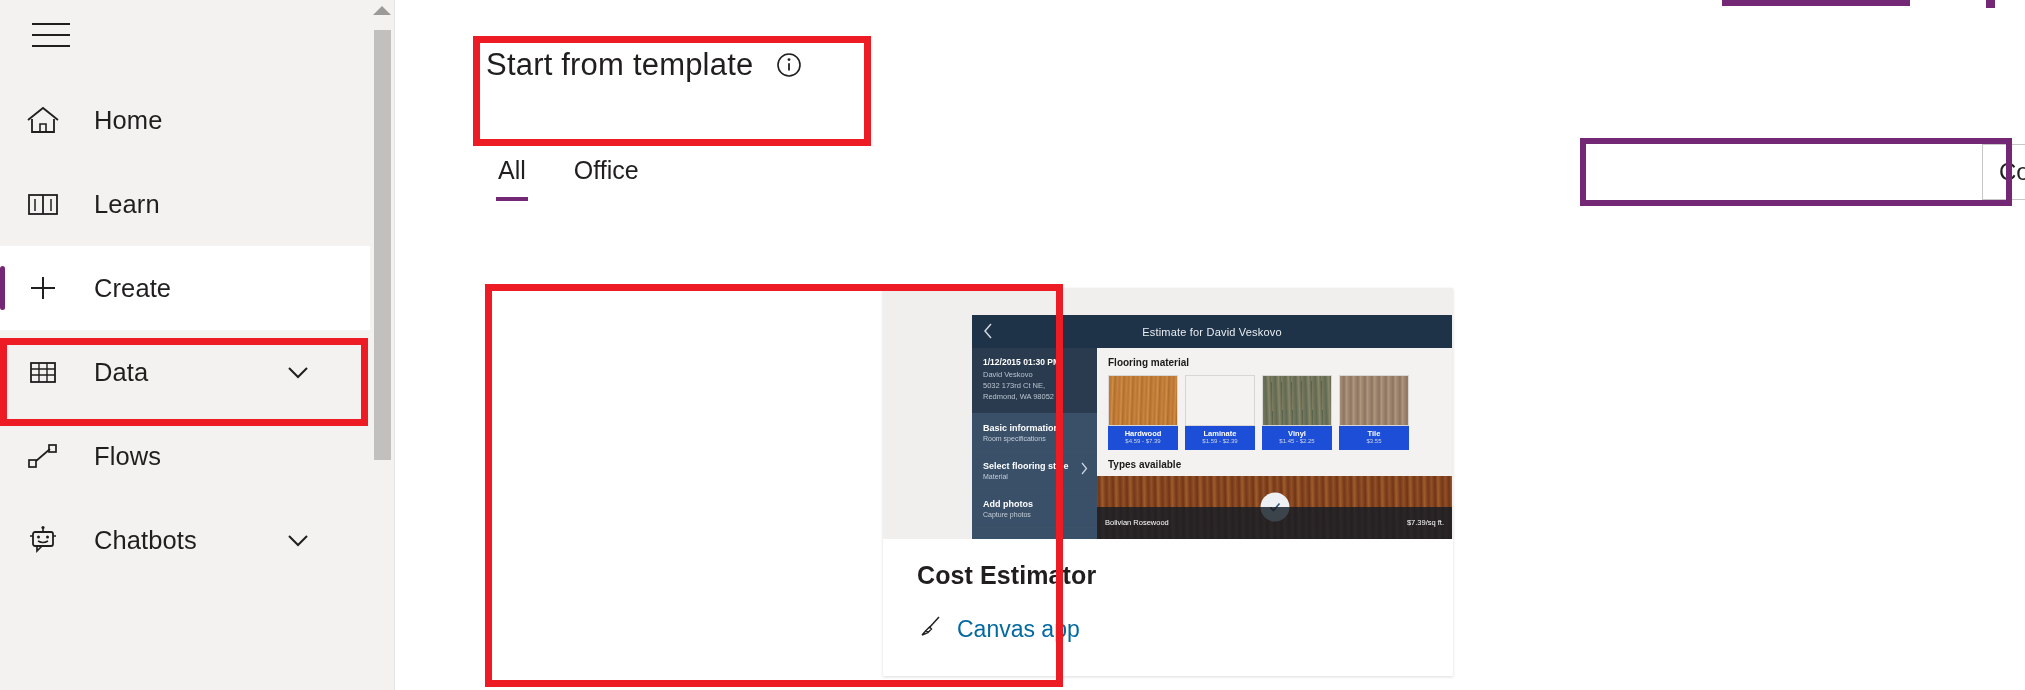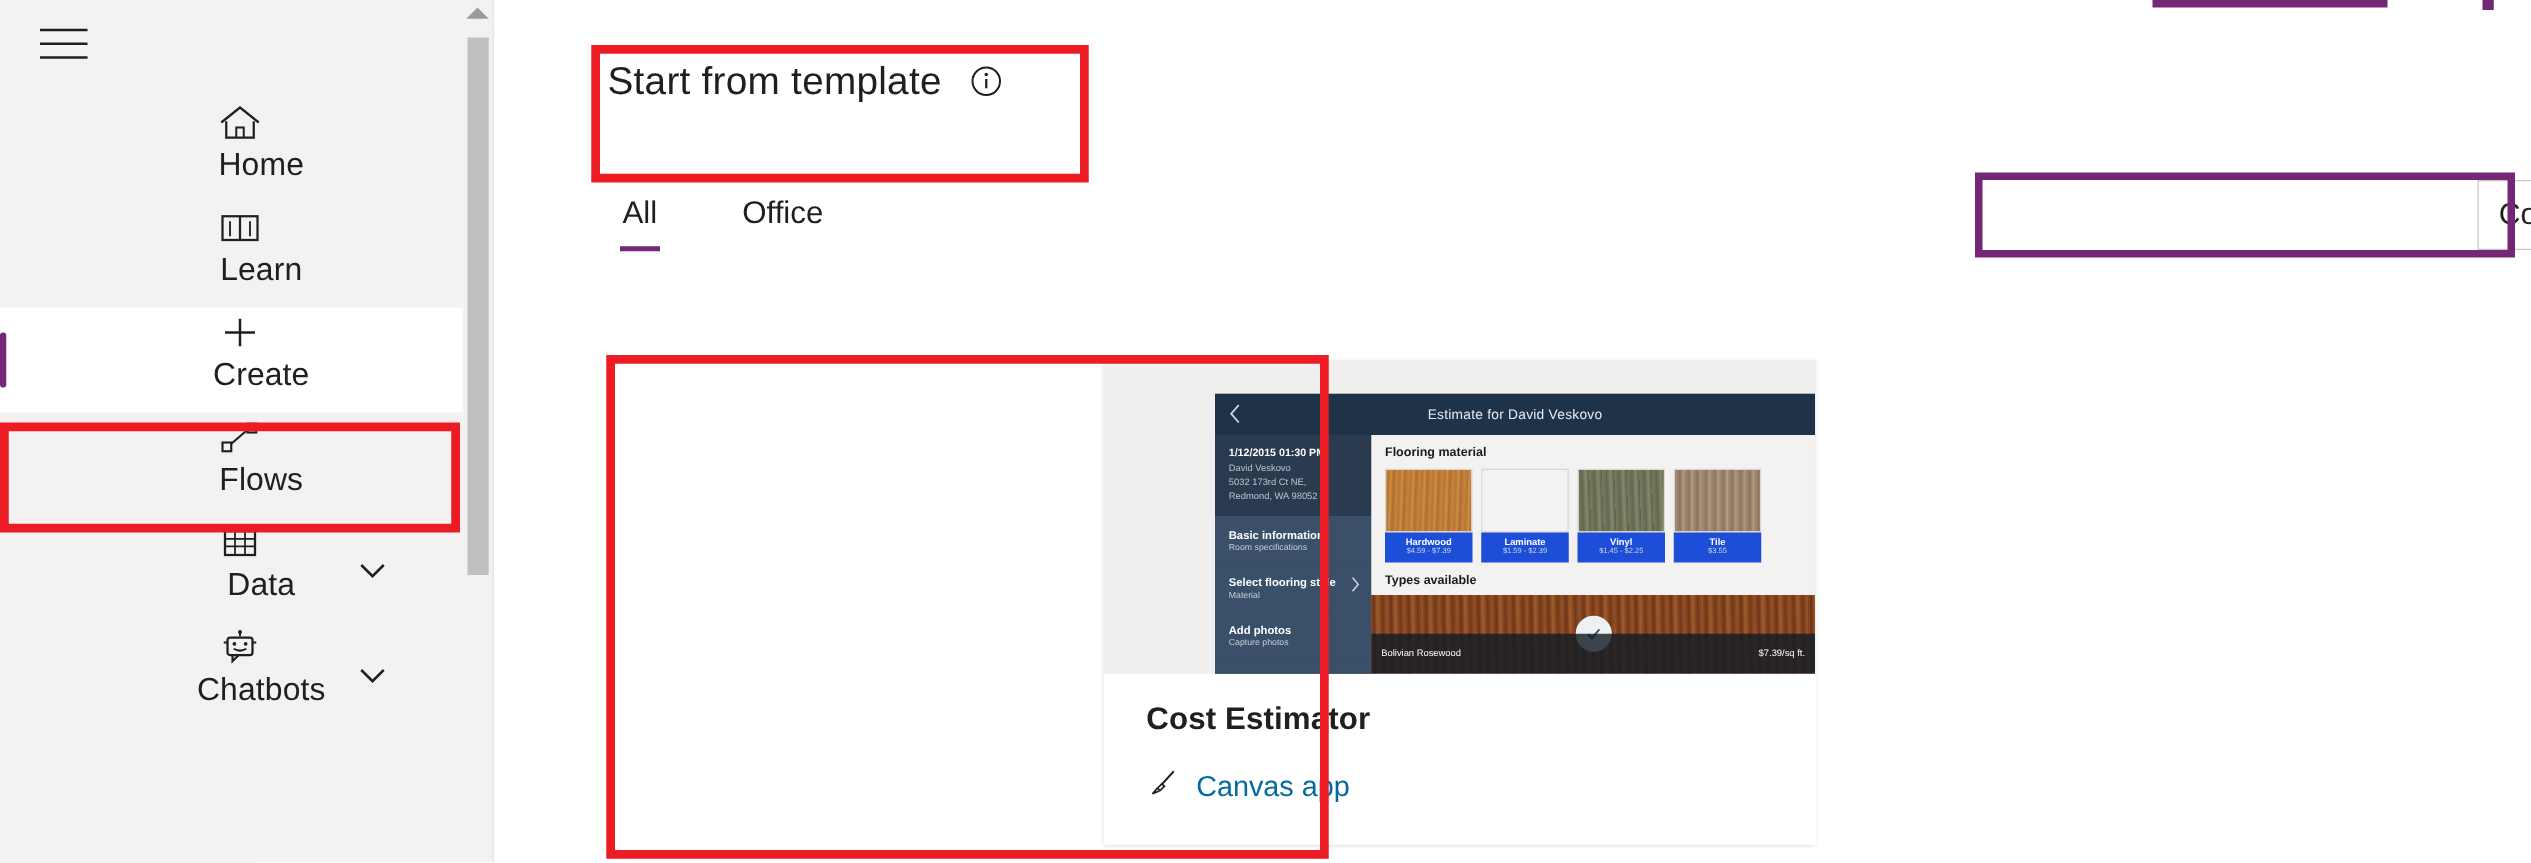--- a/index.html
+++ b/index.html
@@ -25,21 +25,20 @@
   }
   .hamburger span { display: block; width: 38px; height: 2px; background: #201f1e; }
 
   .navlist { position: absolute; left: 0; top: 78px; width: 370px; }
   .navitem {
     position: relative;
     height: 84px;
     display: flex; align-items: center;
     padding-left: 26px;
     cursor: pointer;
-    flex-direction: column;
   }
   .navitem .nicon {
     width: 46px; height: 40px;
     display: flex; align-items: center; justify-content: flex-start;
     flex: 0 0 auto;
   }
   .navitem .nlabel {
     font-size: 25.5px; color: #201f1e; margin-left: 22px;
     letter-spacing: .1px; white-space: nowrap;
   }
@@ -81,21 +80,21 @@
     display: flex; align-items: center; gap: 22px;
   }
   .pagetitle {
     font-size: 31px; font-weight: normal; color: #201f1e; letter-spacing: .2px;
     white-space: nowrap;
   }
   .info-icon { width: 28px; height: 28px; display: block; }
 
   .tabs {
     position: absolute; left: 90px; top: 150px;
-    display: flex; align-items: flex-end; gap: 44px;
+    display: flex; align-items: flex-end; gap: 24px;
   }
   .tab {
     position: relative; padding: 6px 12px 16px 12px;
     font-size: 25px; color: #201f1e; cursor: pointer; white-space: nowrap;
   }
   .tab.active::after {
     content: ""; position: absolute; left: 10px; right: 10px; bottom: 0;
     height: 4px; background: #742774;
   }
 
@@ -269,41 +268,41 @@
           <svg width="34" height="30" viewBox="0 0 34 30">
               <path d="M17 4 V26 M5 15 H29" stroke="#201f1e" stroke-width="2"></path>
             </svg>
         </span>
         <span class="nlabel">Create</span>
       </div>
 
       <div class="navitem">
         <span class="nicon">
           <svg width="34" height="30" viewBox="0 0 34 30">
-              <rect x="3" y="19" width="7" height="7" fill="none" stroke="#201f1e" stroke-width="1.7"></rect>
-              <rect x="23" y="4" width="7" height="7" fill="none" stroke="#201f1e" stroke-width="1.7"></rect>
-              <path d="M10 20 L24 8" stroke="#201f1e" stroke-width="1.7"></path>
-            </svg>
-        </span>
-        <span class="nlabel">Flows</span>
-      </div>
-
-      <div class="navitem">
-        <span class="nicon">
-          <svg width="34" height="30" viewBox="0 0 34 30">
               <rect x="5" y="6" width="24" height="19" fill="none" stroke="#201f1e" stroke-width="1.8"></rect>
               <path d="M5 12 H29 M5 18 H29 M13 6 V25 M21 6 V25" stroke="#201f1e" stroke-width="1.4"></path>
             </svg>
         </span>
         <span class="nlabel">Data</span>
         <span class="chev">
           <svg width="28" height="28" viewBox="0 0 28 28">
               <path d="M5 10 L14 19 L23 10" fill="none" stroke="#201f1e" stroke-width="2"></path>
             </svg>
         </span>
+      </div>
+
+      <div class="navitem">
+        <span class="nicon">
+          <svg width="34" height="30" viewBox="0 0 34 30">
+              <rect x="3" y="19" width="7" height="7" fill="none" stroke="#201f1e" stroke-width="1.7"></rect>
+              <rect x="23" y="4" width="7" height="7" fill="none" stroke="#201f1e" stroke-width="1.7"></rect>
+              <path d="M10 20 L24 8" stroke="#201f1e" stroke-width="1.7"></path>
+            </svg>
+        </span>
+        <span class="nlabel">Flows</span>
       </div>
 
       <div class="navitem">
         <span class="nicon">
           <svg width="34" height="30" viewBox="0 0 34 30">
               <path d="M17 2 V6" stroke="#201f1e" stroke-width="1.6"></path>
               <circle cx="17" cy="2.5" r="1.6" fill="#201f1e"></circle>
               <rect x="7" y="7" width="20" height="14" rx="2" fill="none" stroke="#201f1e" stroke-width="1.8"></rect>
               <path d="M7 11 H4 M27 11 H30" stroke="#201f1e" stroke-width="1.6"></path>
               <circle cx="12.5" cy="12" r="1.5" fill="#201f1e"></circle>

